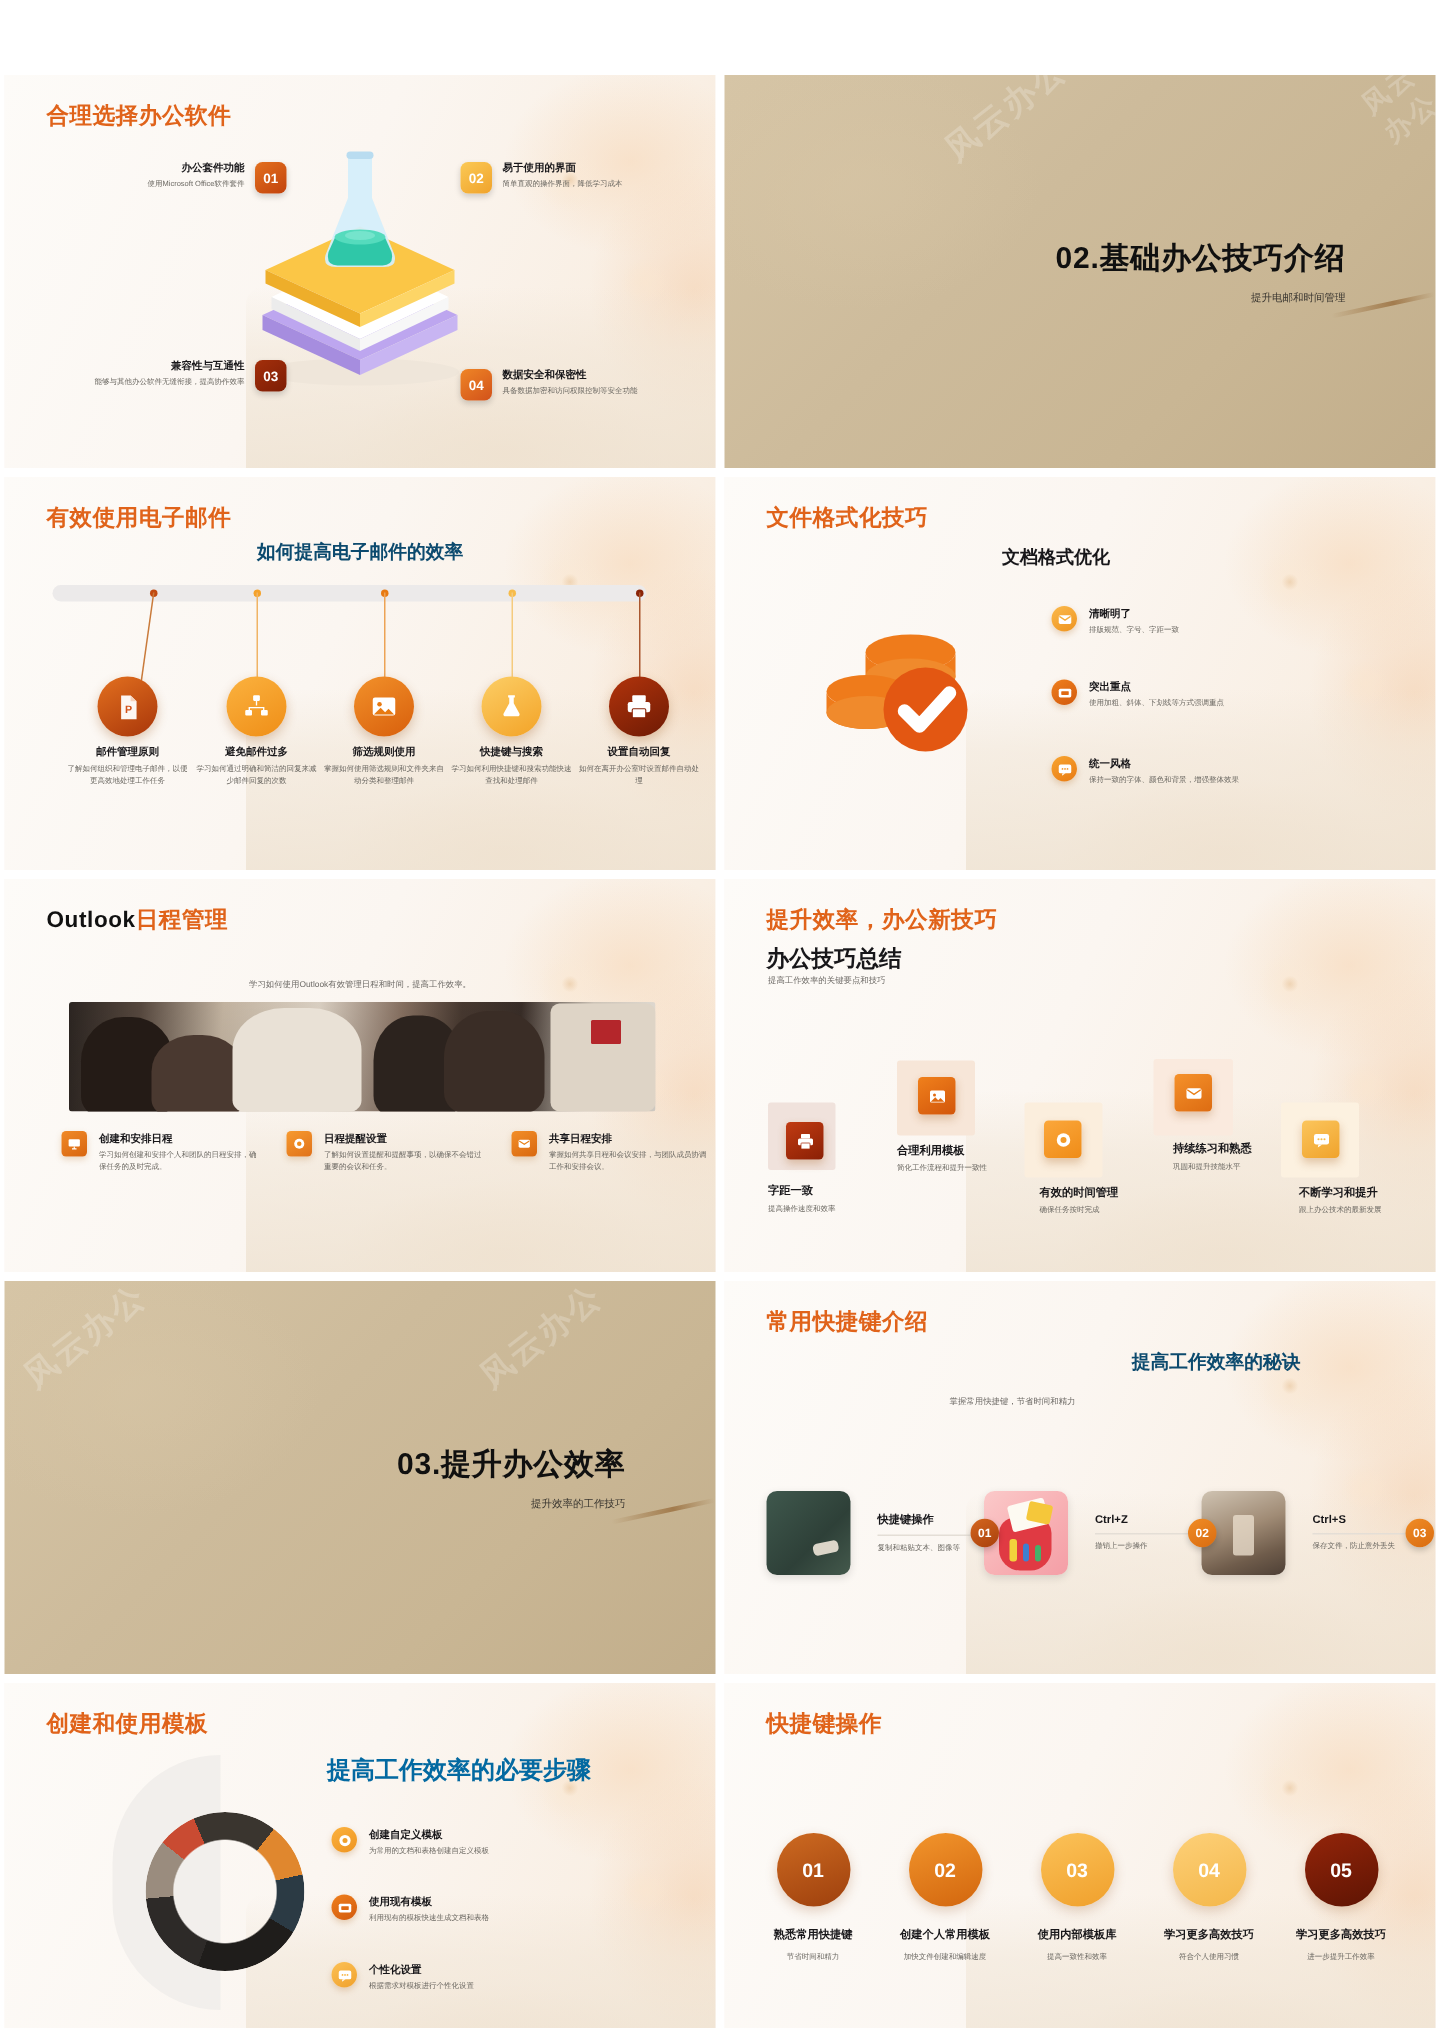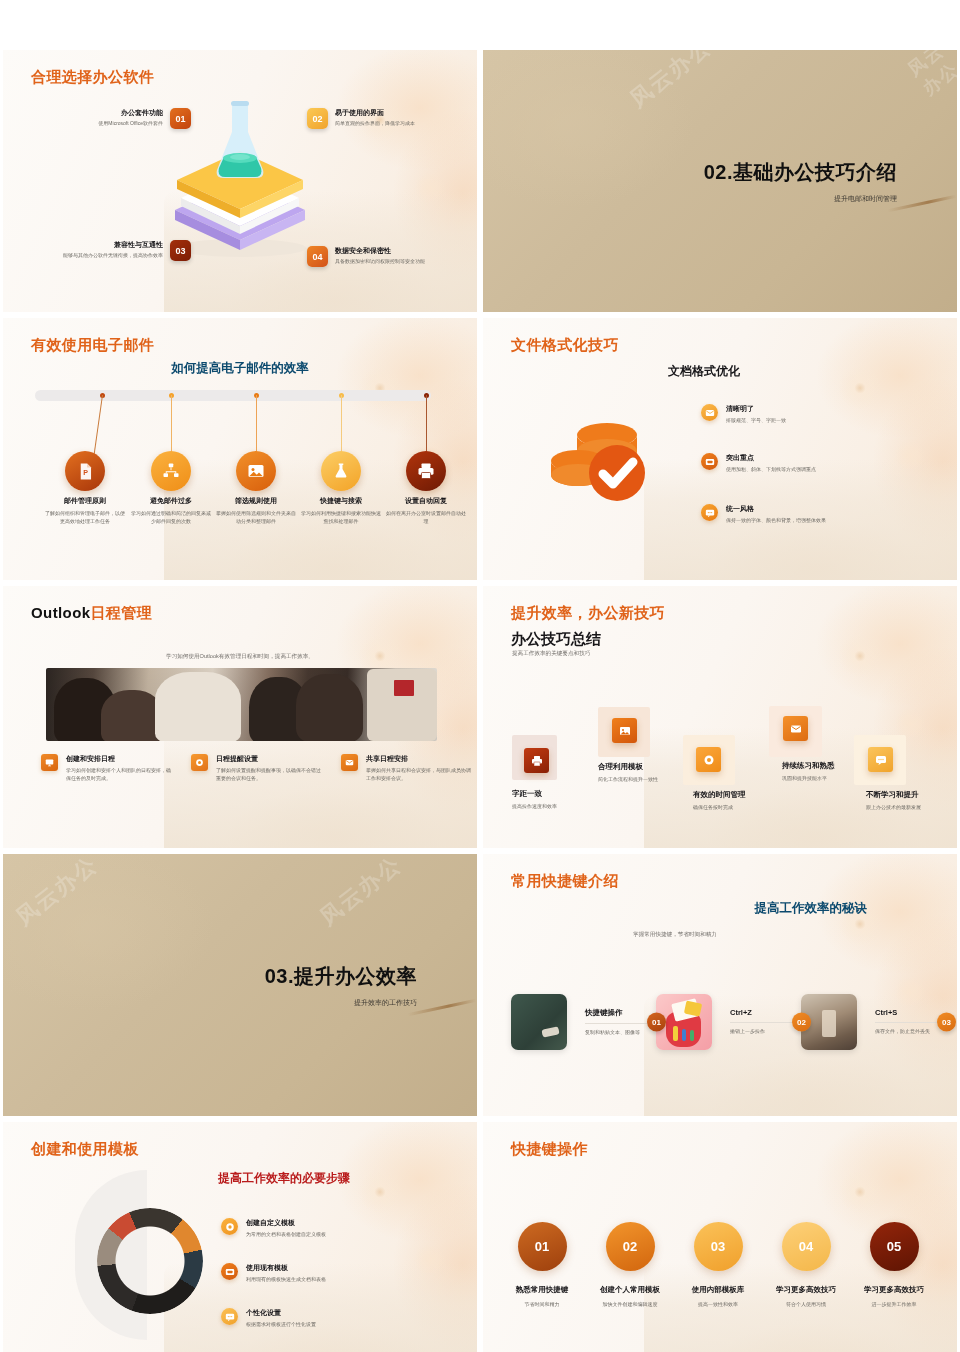--- a/index.html
+++ b/index.html
@@ -635,21 +635,21 @@
           <div class="d">保存文件，防止意外丢失</div>
         </div>
       </div>
     </div>
   </div>
 
   <div class="slide light">
     <div class="book-shadow"></div>
     <div class="content">
       <div class="slide-title">创建和使用模板</div>
-      <div style="position:absolute; left:215px; top:48px; font-size:12px; font-weight:bold; color:#b91c1c;">提高工作效率的必要步骤</div>
+      <div style="position:absolute; left:215px; top:48px; font-size:16px; font-weight:bold; color:#0369a1;">提高工作效率的必要步骤</div>
 
       <div class="donut-wrap">
         <div class="donut-half"></div>
         <div class="donut"></div>
       </div>
 
       <div class="row-item" style="left:218px; top:96px;">
         <div class="row-icn" style="background:linear-gradient(150deg,#fbb23f,#ee9420);">
           <svg class="ic" width="10" height="10" viewBox="0 0 24 24">
               <circle cx="12" cy="12" r="9" fill="#fff"></circle>

